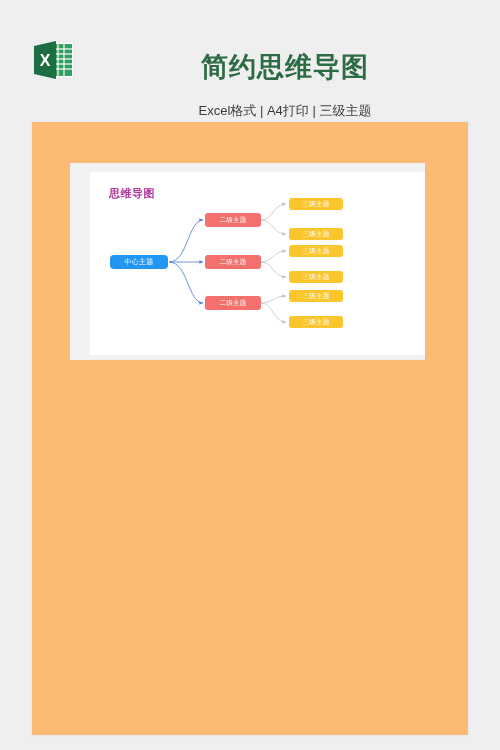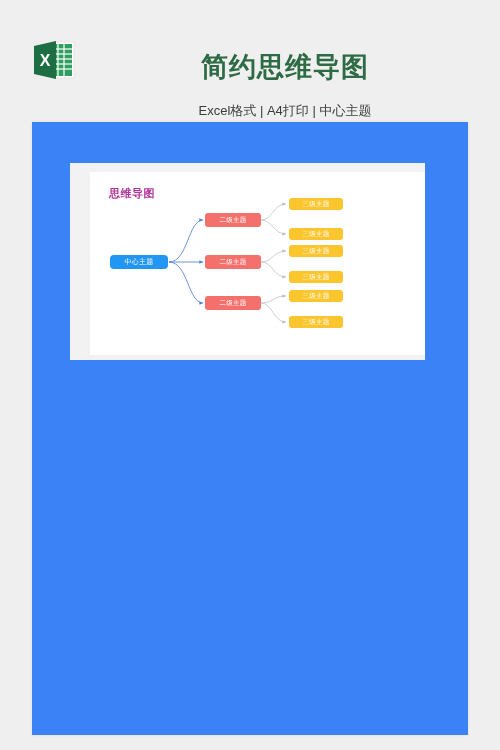--- a/index.html
+++ b/index.html
@@ -25,21 +25,21 @@
     letter-spacing:1px;line-height:34px;margin:16px;
     white-space:nowrap;
   }
   .sub-title{
     font-size:13px;color:#3b3b3b;line-height:22px;margin:3px 0 0 0;
     white-space:nowrap;
   }
   
   .page{
     position:absolute;left:32px;top:122px;width:436px;height:613px;
-    background:#3b82f6;
+    background:#fdba74;
     box-shadow:0 0 3px rgba(0,0,0,0.07);
   }
   
   .panel-outer{
     position:absolute;left:38px;top:41px;width:355px;height:197px;
     background:#f2f2f2;
   }
   
   .panel-inner{
     position:absolute;left:20px;top:9px;width:335px;height:183px;
@@ -95,21 +95,21 @@
         <line x1="32" y1="4" x2="32" y2="36"></line>
       </g>
 
       <path d="M2 6 L24 1 L24 39 L2 34 Z" fill="#1e6e43"></path>
       <text x="13" y="26" font-family="'Liberation Sans',sans-serif" font-size="16" font-weight="bold" fill="#ffffff" text-anchor="middle">X</text>
     </svg>
   </div>
 
   <div class="title-block">
     <div class="main-title">简约思维导图</div>
-    <div class="sub-title">Excel格式 | A4打印 | 中心主题</div>
+    <div class="sub-title">Excel格式 | A4打印 | 三级主题</div>
   </div>
 
 </div>
 
 <div class="page">
 
   <div class="panel-outer">
     <div class="panel-inner">
 
       <div class="mindmap-title">思维导图</div>

